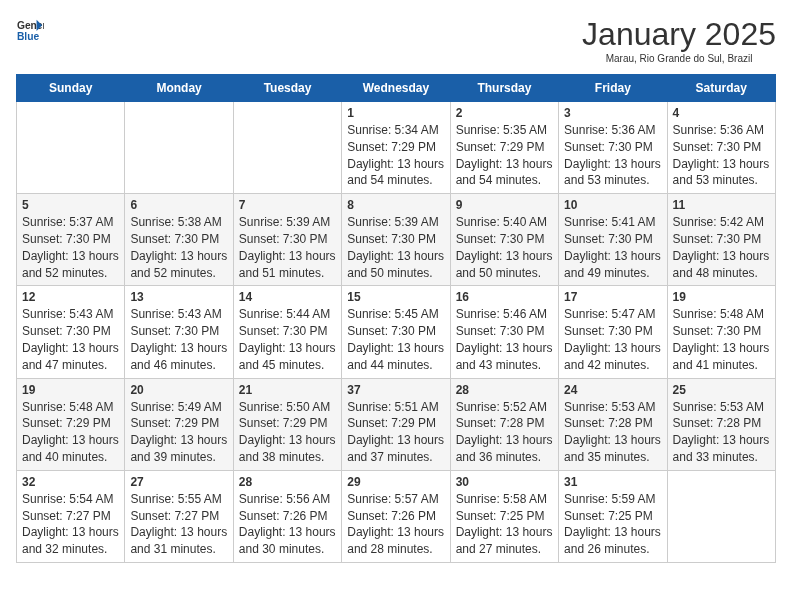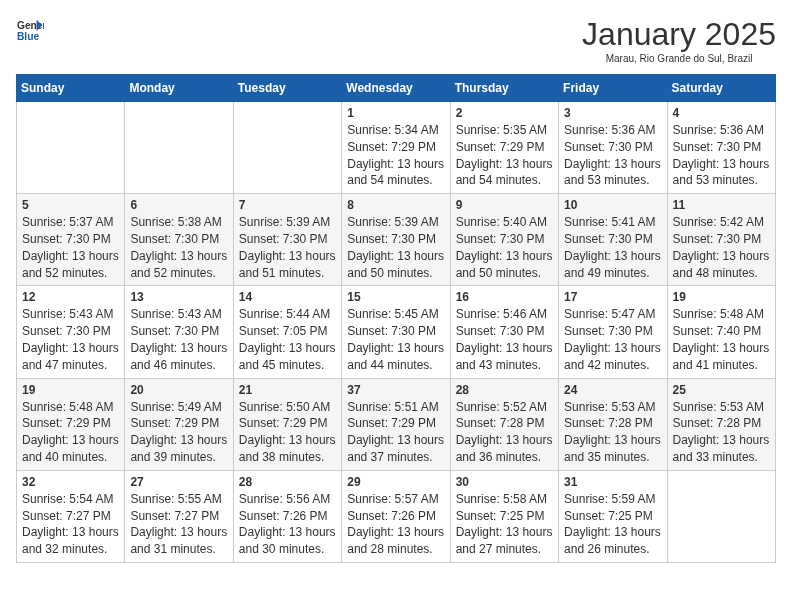--- a/index.html
+++ b/index.html
@@ -41,21 +41,21 @@
       width: 100%;
       border-collapse: collapse;
       border: 1px solid #ccc;
     }
     .calendar th {
       background: #1a5fa8;
       color: #fff;
       font-size: 12px;
       font-weight: bold;
       padding: 6px 4px;
-      text-align: left;
+      text-align: center;
       border: 1px solid #1a5fa8;
     }
     .calendar td {
       vertical-align: top;
       border: 1px solid #ccc;
       padding: 4px 5px;
       width: 108px;
       min-height: 80px;
       font-size: 10px;
       color: #333;
@@ -203,21 +203,21 @@
         <td>
           <div class="day-number">13</div>
           <div class="day-info">Sunrise: 5:43 AM
 Sunset: 7:30 PM
 Daylight: 13 hours
 and 46 minutes.</div>
         </td>
         <td>
           <div class="day-number">14</div>
           <div class="day-info">Sunrise: 5:44 AM
-Sunset: 7:05 PM
+Sunset: 7:30 PM
 Daylight: 13 hours
 and 45 minutes.</div>
         </td>
         <td>
           <div class="day-number">15</div>
           <div class="day-info">Sunrise: 5:45 AM
 Sunset: 7:30 PM
 Daylight: 13 hours
 and 44 minutes.</div>
         </td>
@@ -231,21 +231,21 @@
         <td>
           <div class="day-number">17</div>
           <div class="day-info">Sunrise: 5:47 AM
 Sunset: 7:30 PM
 Daylight: 13 hours
 and 42 minutes.</div>
         </td>
         <td>
           <div class="day-number">19</div>
           <div class="day-info">Sunrise: 5:48 AM
-Sunset: 7:40 PM
+Sunset: 7:30 PM
 Daylight: 13 hours
 and 41 minutes.</div>
         </td>
       </tr>
       <tr>
         <td>
           <div class="day-number">19</div>
           <div class="day-info">Sunrise: 5:48 AM
 Sunset: 7:29 PM
 Daylight: 13 hours

